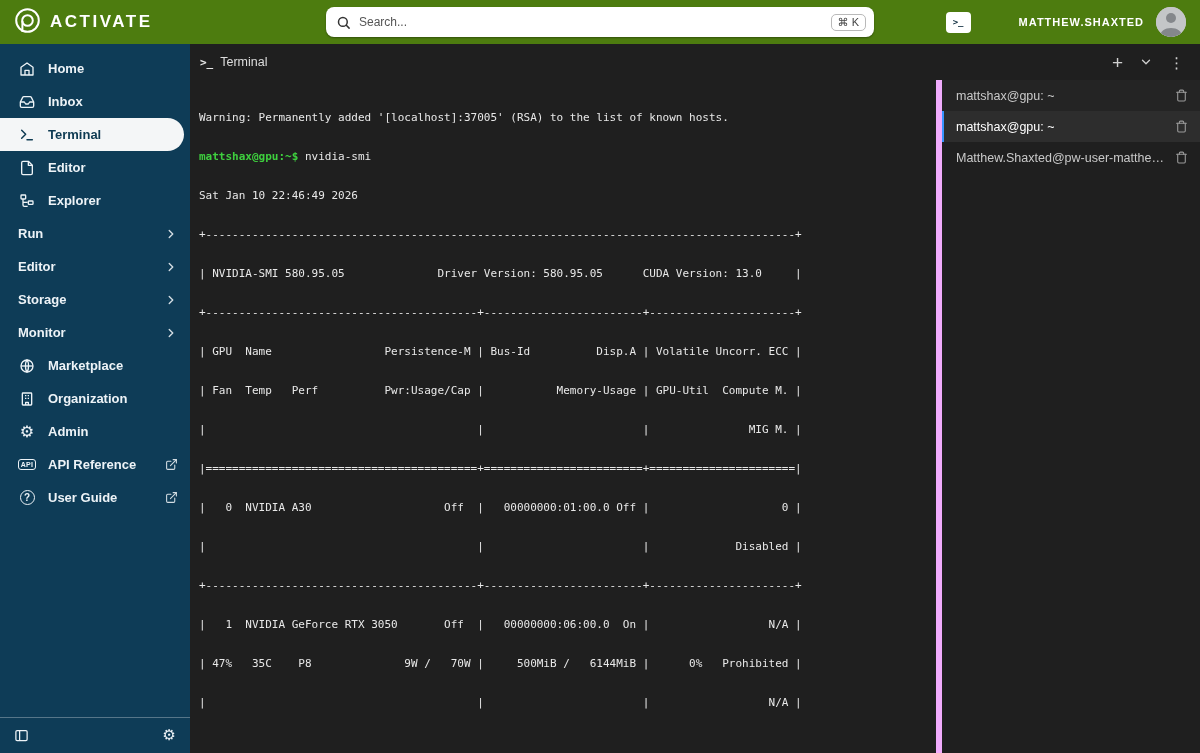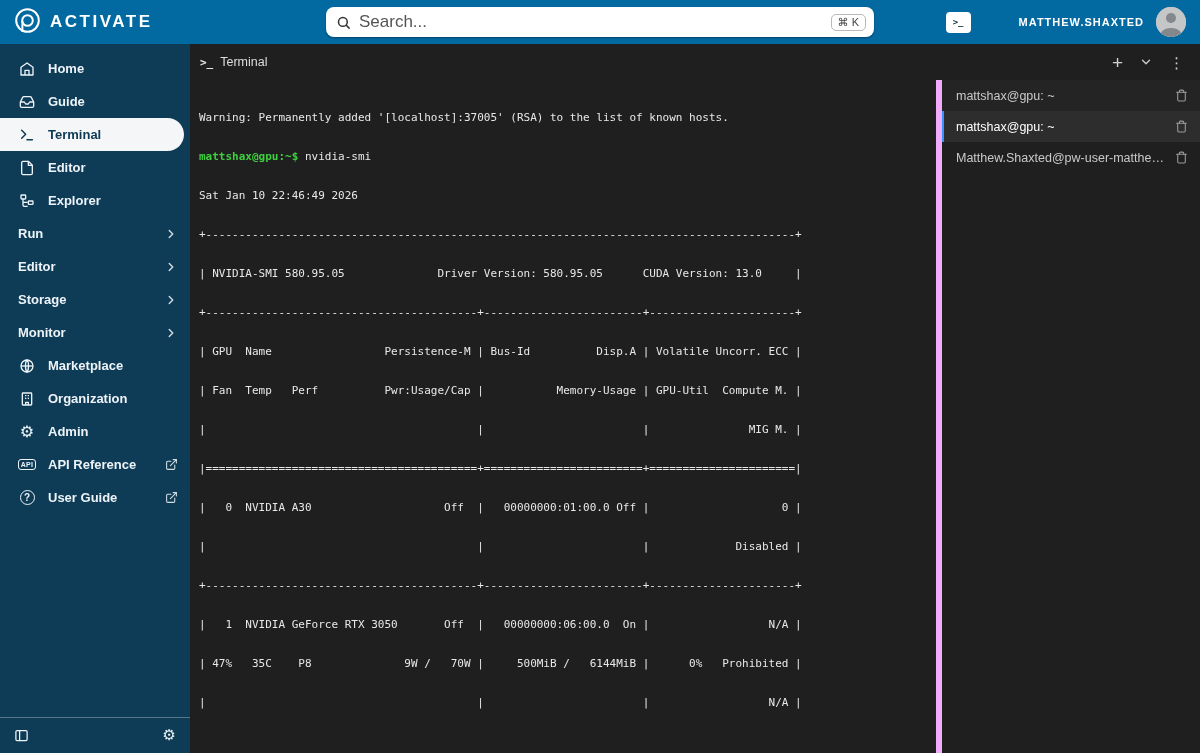--- a/index.html
+++ b/index.html
@@ -1,26 +1,26 @@
 <!DOCTYPE html>
 <html><head>
 <meta charset="utf-8">
 <style>
   * { margin:0; padding:0; box-sizing:border-box; }
   html,body { width:1200px; height:753px; overflow:hidden; }
   body { font-family:"Liberation Sans", sans-serif; background:#1f1f1f; }
 
   
-  .topbar { height:44px; background:#0369a1; display:flex; align-items:center; padding:0 14px; position:relative; z-index:5; }
+  .topbar { height:44px; background:#4d7c0f; display:flex; align-items:center; padding:0 14px; position:relative; z-index:5; }
   .brand { display:flex; align-items:center; gap:9px; }
   .brand-text { color:#fff; font-size:17px; font-weight:700; letter-spacing:2.5px; }
   .searchbar { position:absolute; left:50%; top:7px; transform:translateX(-50%); width:548px; height:30px;
                background:#fff; border-radius:8px; display:flex; align-items:center; padding:0 8px 0 10px; gap:8px;
                box-shadow:0 1px 2px rgba(0,0,0,.35); }
-  .search-input { flex:1; border:none; outline:none; background:transparent; font-size:17px; color:#222;
+  .search-input { flex:1; border:none; outline:none; background:transparent; font-size:12px; color:#222;
                   font-family:"Liberation Sans",sans-serif; }
   .search-input::placeholder { color:#555; }
   .kbd { border:1px solid #b9b9b9; border-radius:5px; font-size:11px; color:#444; padding:1px 6px; white-space:nowrap; }
   .user-cluster { margin-left:auto; display:flex; align-items:center; gap:12px; }
   .term-badge { width:25px; height:21px; background:#fff; border-radius:4px; color:#0a2a3c;
                 font-family:"DejaVu Sans Mono",monospace; font-weight:bold; font-size:9px;
                 display:flex; align-items:center; justify-content:center; cursor:pointer; }
   .username { color:#fff; font-size:11px; font-weight:700; letter-spacing:1px;padding-left:36px; }
   .avatar { width:30px; height:30px; border-radius:50%; background:#c9c9c9; overflow:hidden; display:block; cursor:pointer; }
 
@@ -124,21 +124,21 @@
         <span>Home</span>
       </div>
 
       <div class="nav-item">
         <span class="nav-icon">
           <svg width="16" height="16" viewBox="0 0 24 24" fill="none" stroke="currentColor" stroke-width="2" stroke-linejoin="round">
               <path d="M22 12h-6l-2 3h-4l-2-3H2"></path>
               <path d="M5.5 5 2 12v6a2 2 0 0 0 2 2h16a2 2 0 0 0 2-2v-6l-3.5-7a2 2 0 0 0-1.8-1H7.3a2 2 0 0 0-1.8 1z"></path>
             </svg>
         </span>
-        <span>Guide</span>
+        <span>Inbox</span>
       </div>
 
       <div class="nav-item active">
         <span class="nav-icon">
           <svg width="16" height="16" viewBox="0 0 24 24" fill="none" stroke="currentColor" stroke-width="2.2" stroke-linecap="round" stroke-linejoin="round">
               <polyline points="4 17 10 11 4 5"></polyline>
               <line x1="12" y1="19" x2="20" y2="19"></line>
             </svg>
         </span>
         <span>Terminal</span>

